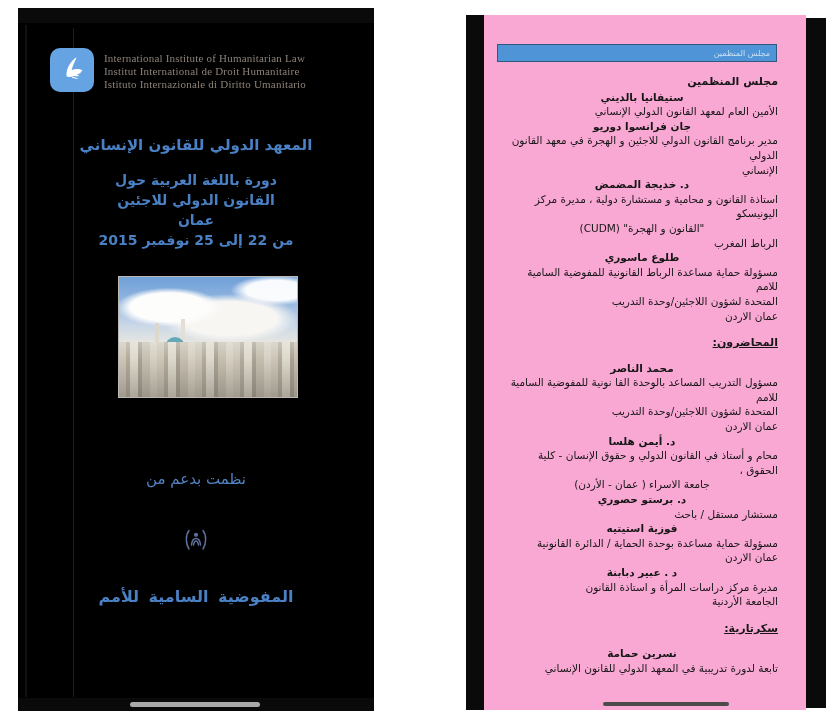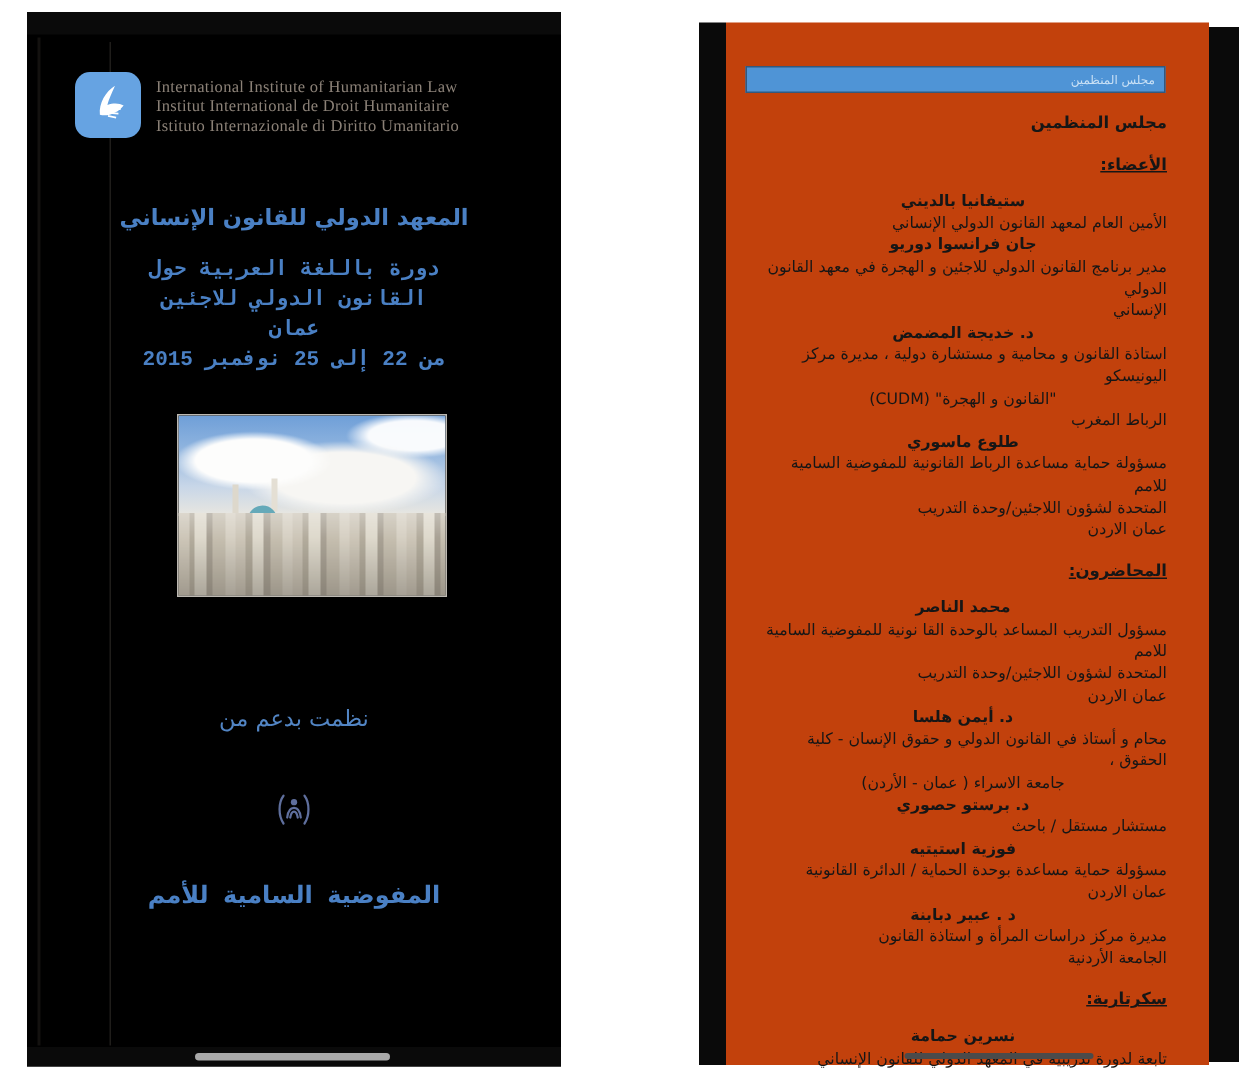--- a/index.html
+++ b/index.html
@@ -22,21 +22,21 @@
 
   .iihl-logo { position: absolute; left: 32px; top: 40px; width: 44px; height: 44px;
     border-radius: 10px; background: #66a3e2; display: flex; align-items: center; justify-content: center; }
   .org-block { position: absolute; left: 86px; top: 44px; width: 262px;
     font-family: "Liberation Serif", serif; font-size: 11px; line-height: 13px;
     color: #8b8177; letter-spacing: .2px; }
 
   .title-block { position: absolute; left: 20px; right: 20px; top: 128px; text-align: center;
     direction: rtl; color: #4a80c4; font-weight: bold; }
   .title-line-main { font-size: 15px; margin-bottom: 16px; }
-  .title-line { font-size: 14px; line-height: 20px; font-family: Liberation Mono, monospace; }
+  .title-line { font-size: 14px; line-height: 20px; }
 
   .photo { position: absolute; left: 100px; top: 268px; width: 180px; height: 122px;
     border: 1px solid #bdb9b2; box-shadow: 0 0 0 1px rgba(0,0,0,.03); overflow: hidden; }
   .photo-sky { position: absolute; left: 0; top: 0; width: 100%; height: 56%;
     background:
       radial-gradient(ellipse 70px 26px at 28% 45%, #fdfdfc 0 55%, rgba(255,255,255,0) 75%),
       radial-gradient(ellipse 95px 34px at 62% 62%, #f7f6f3 0 50%, rgba(255,255,255,0) 72%),
       radial-gradient(ellipse 60px 20px at 88% 20%, rgba(255,255,255,.95) 0 50%, rgba(255,255,255,0) 75%),
       linear-gradient(180deg, #6f9fd8 0%, #8cb2de 30%, #c7d6e8 70%, #e9e7e0 100%); }
   .photo-city { position: absolute; left: 0; bottom: 0; width: 100%; height: 46%;
@@ -59,21 +59,21 @@
     direction: rtl; color: #4a80c4; font-weight: bold; font-size: 16px; line-height: 30px;
     word-spacing: 4px; }
 
   
   .panel-right { position: absolute; left: 466px; top: 15px; width: 360px; height: 695px; }
   .panel-right .black-left { position: absolute; left: 0; top: 0; bottom: 0; width: 18px;
     background: #0a0a0a; }
   .panel-right .black-right { position: absolute; right: 0; top: 3px; bottom: 2px; width: 20px;
     background: #0a0a0a; }
   .page-right { position: absolute; left: 18px; right: 20px; top: 0; bottom: 0;
-    background: #c2410c; }
+    background: #f9a8d4; }
 
   .highlight-bar { position: absolute; left: 13px; top: 29px; right: 29px; height: 18px;
     background: #4f94d6; border: 1px solid #33587e; direction: rtl;
     display: flex; align-items: center; padding: 0 6px;
     color: rgba(230,242,252,.8); font-size: 8px; }
 
   .roster { position: absolute; left: 22px; right: 28px; top: 54px; direction: rtl;
     text-align: right; color: #161616; font-size: 10.5px; line-height: 14.6px; }
   .roster-title { font-weight: bold; font-size: 11px; margin: 6px 0 0; }
   .roster .line { min-height: 14.6px; }
@@ -152,21 +152,20 @@
 
   <div class="page-right">
     <div class="highlight-bar">
       <span>مجلس المنظمين</span>
     </div>
 
     <div class="roster">
       <div class="roster-title">مجلس المنظمين</div>
       <div>
 
-      <div class="line header">الأعضاء:</div>
           <div class="line name">ستيفانيا بالديني</div>
           <div class="line desc">الأمين العام لمعهد القانون الدولي الإنساني</div>
           <div class="line name">جان فرانسوا دوريو</div>
           <div class="line desc">مدير برنامج القانون الدولي للاجئين و الهجرة في معهد  القانون الدولي</div>
           <div class="line desc">الإنساني</div>
           <div class="line name">د. خديجة المضمض</div>
           <div class="line desc">استاذة القانون و محامية و مستشارة دولية ، مديرة مركز  اليونيسكو</div>
           <div class="line desc center">"القانون و الهجرة" (CUDM)</div>
           <div class="line desc">الرباط  المغرب</div>
           <div class="line name">طلوع ماسوري</div>

